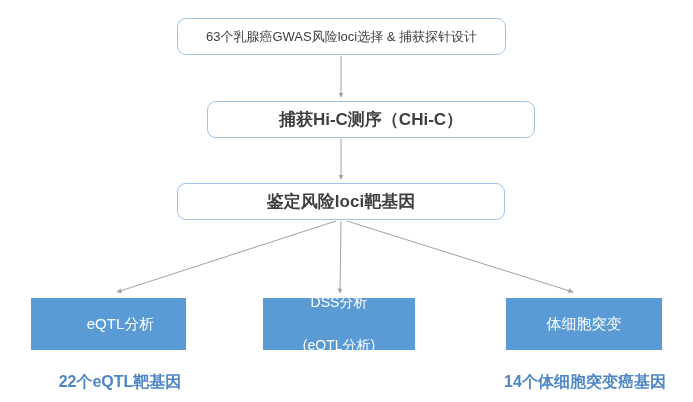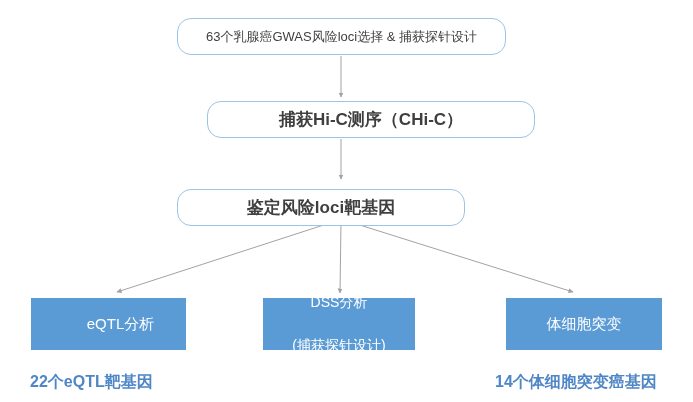--- a/index.html
+++ b/index.html
@@ -12,46 +12,46 @@
   }
   .arrows{position:absolute;left:0;top:0;width:693px;height:402px;}
   .arrows line{stroke:var(--arrow,#a6a6a6);stroke-width:1;}
   .arrowhead{fill:var(--arrow,#8f8f8f);}
 
   .step-box{
     position:absolute;
     box-sizing:border-box;
     background:#ffffff;
     border:1.5px solid var(--step-box-border,#9dc3e6);
-    border-radius:14px;
+    border-radius:9px;
     display:flex;align-items:center;justify-content:center;
     text-align:center;
     color:var(--step-text,#3f3f3f);
   }
   .step1{left:177px;top:18px;width:329px;height:37px;font-size:13px;font-weight:500;}
   .step2{left:177px;top:101px;width:328px;height:37px;font-size:17px;font-weight:600;margin-left:30px;}
-  .step3{left:177px;top:189px;width:288px;height:37px;font-size:17px;font-weight:600;}
+  .step3{left:177px;top:183px;width:328px;height:37px;font-size:17px;font-weight:600;}
 
   .branch-box{
     position:absolute;
     box-sizing:border-box;
     background:var(--branch-box-fill,#5b9bd5);
     color:var(--branch-text,#ffffff);
     display:flex;flex-direction:column;align-items:center;justify-content:center;
     text-align:center;
     font-size:15px;line-height:1.35;
   }
   .b1{left:31px;top:298px;width:155px;height:52px;padding-left:24px;}
   .b2{left:263px;top:298px;width:152px;height:52px;font-size:14px;gap:24px;}
   .b3{left:506px;top:298px;width:156px;height:52px;}
 
   .result{
     position:absolute;
     top:372px;height:22px;
-    text-align:left;
+    text-align:center;
     font-size:16px;font-weight:700;
     color:var(--result-text,#4f86c6);
     white-space:nowrap;
   }
   .r1{left:30px;width:180px;}
   .r2{left:258px;width:180px;}
   .r3{left:495px;width:180px;}
 </style>
 </head>
 <body>
@@ -82,21 +82,21 @@
   <div class="step-box step3">
     <span>鉴定风险loci靶基因</span>
   </div>
 
   <div class="branch-box b1">
     <div>eQTL分析</div>
   </div>
 
   <div class="branch-box b2">
     <div>DSS分析</div>
-    <div>(捕获探针设计)</div>
+    <div>(eQTL分析)</div>
   </div>
 
   <div class="branch-box b3">
     <div>体细胞突变</div>
   </div>
 
   <div class="result r1">22个eQTL靶基因</div>
   <div class="result r3">14个体细胞突变癌基因</div>
 
 </div>

